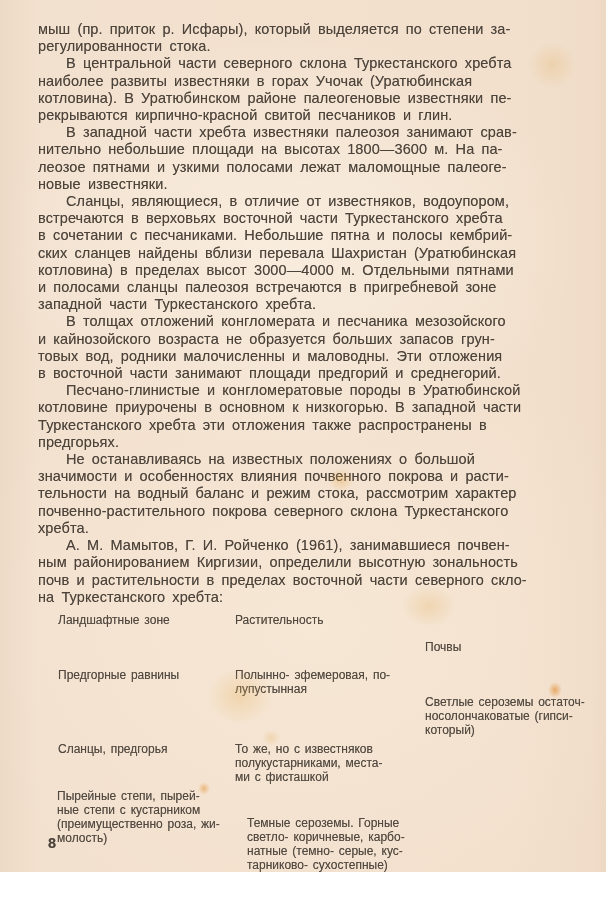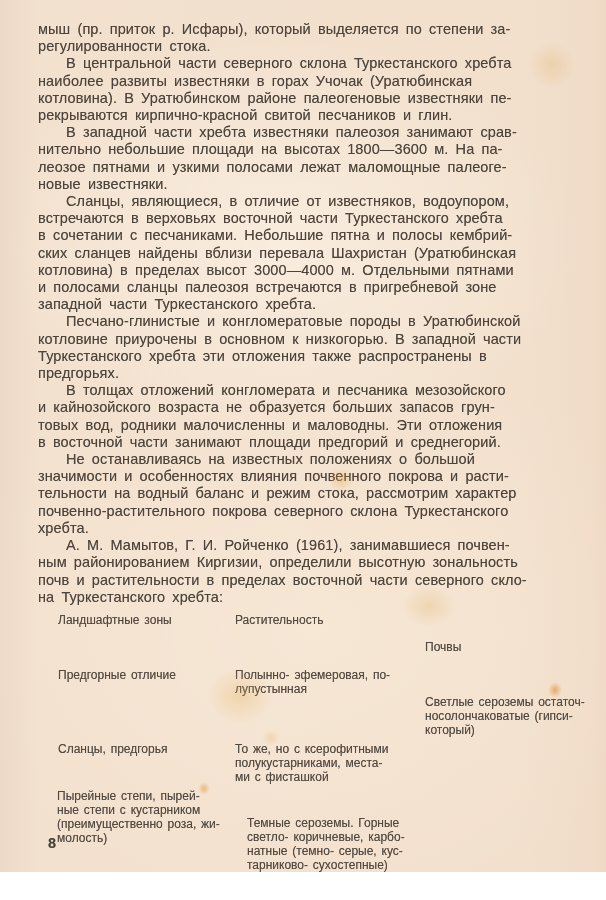--- a/index.html
+++ b/index.html
@@ -86,57 +86,57 @@
 нительно небольшие площади на высотах 1800—3600 м. На па-
 леозое пятнами и узкими полосами лежат маломощные палеоге-
 новые известняки.</p>
     <p class="body-par ink indent">Сланцы, являющиеся, в отличие от известняков, водоупором,
 встречаются в верховьях восточной части Туркестанского хребта
 в сочетании с песчаниками. Небольшие пятна и полосы кембрий-
 ских сланцев найдены вблизи перевала Шахристан (Уратюбинская
 котловина) в пределах высот 3000—4000 м. Отдельными пятнами
 и полосами сланцы палеозоя встречаются в пригребневой зоне
 западной части Туркестанского хребта.</p>
+    <p class="body-par ink indent">В толщах отложений конгломерата и песчаника мезозойского
+и кайнозойского возраста не образуется больших запасов грун-
+товых вод, родники малочисленны и маловодны. Эти отложения
+в восточной части занимают площади предгорий и среднегорий.</p>
     <p class="body-par ink indent">Песчано-глинистые и конгломератовые породы в Уратюбинской
 котловине приурочены в основном к низкогорью. В западной части
 Туркестанского хребта эти отложения также распространены в
 предгорьях.</p>
-    <p class="body-par ink indent">В толщах отложений конгломерата и песчаника мезозойского
-и кайнозойского возраста не образуется больших запасов грун-
-товых вод, родники малочисленны и маловодны. Эти отложения
-в восточной части занимают площади предгорий и среднегорий.</p>
 
 
     <p class="body-par ink indent">Не останавливаясь на известных положениях о большой
 значимости и особенностях влияния почвенного покрова и расти-
 тельности на водный баланс и режим стока, рассмотрим характер
 почвенно-растительного покрова северного склона Туркестанского
 хребта.</p>
     <p class="body-par ink indent">А. М. Мамытов, Г. И. Ройченко (1961), занимавшиеся почвен-
 ным районированием Киргизии, определили высотную зональность
 почв и растительности в пределах восточной части северного скло-
 на Туркестанского хребта:</p>
 
     <div class="soil-table ink">
       <div class="t-row t-head">
-        <div class="cell c1">Ландшафтные зоны</div>
+        <div class="cell c1">Ландшафтные зоне</div>
         <div class="cell c2">Растительность</div>
         <div class="cell c3">Почвы</div>
       </div>
       <div class="t-row">
-        <div class="cell c1">Предгорные отличие</div>
+        <div class="cell c1">Предгорные равнины</div>
         <div class="cell c2">Полынно- эфемеровая, по-
 лупустынная</div>
         <div class="cell c3">Светлые сероземы остаточ-
 носолончаковатые (гипси-
 который)</div>
       </div>
       <div class="t-row">
         <div class="cell c1">Сланцы, предгорья</div>
-        <div class="cell c2">То же, но с ксерофитными
+        <div class="cell c2">То же, но с известняков
 полукустарниками, места-
 ми с фисташкой</div>
       </div>
       <div class="t-row">
         <div class="cell c2">Пырейные степи, пырей-
 ные степи с кустарником
 (преимущественно роза, жи-
 молость)</div>
         <div class="cell c3">Темные сероземы. Горные
 светло- коричневые, карбо-

